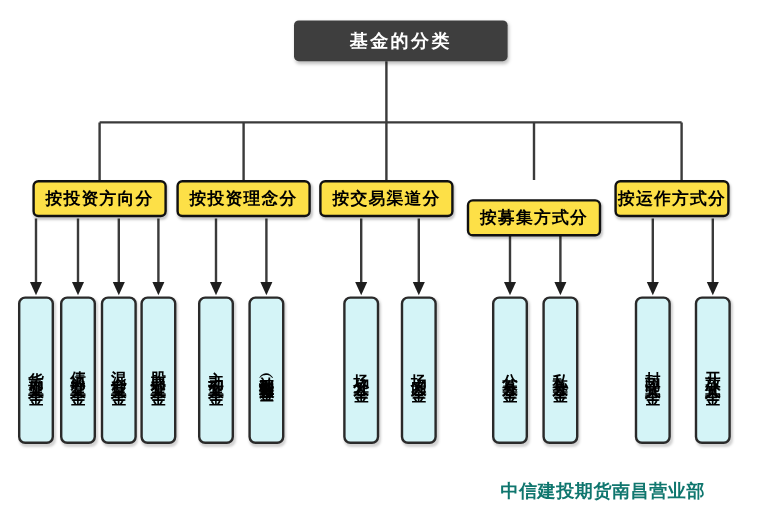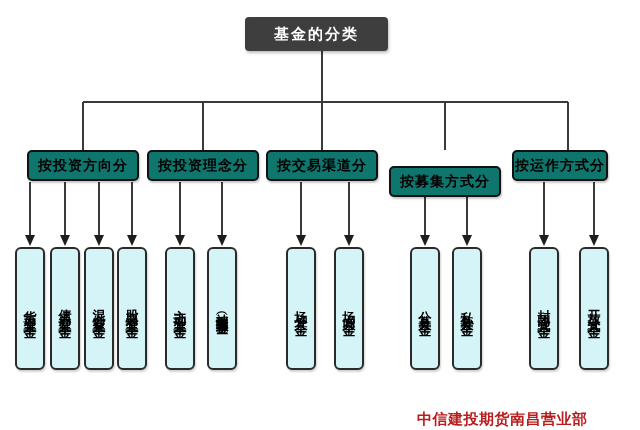--- a/index.html
+++ b/index.html
@@ -12,41 +12,41 @@
   }
   #connectors{position:absolute;left:0;top:0;pointer-events:none;}
   .node{position:absolute;display:flex;align-items:center;justify-content:center;box-sizing:border-box;}
   .node-root{
     background:#3e3e3e;color:#ffffff;
     font-weight:bold;font-size:15px;letter-spacing:2px;
     border-radius:4px;
     box-shadow:1px 2px 3px rgba(0,0,0,0.25);
   }
   .node-cat{
-    background:#0f766e;color:#000000;
+    background:#fde047;color:#000000;
     border:2px solid #111111;border-radius:5px;
     font-weight:bold;font-size:14px;letter-spacing:1px;
     box-shadow:1px 2px 2px rgba(0,0,0,0.22);
   }
   .node-leaf{
     background:#d4f4f7;
     border:2px solid #2a2a2a;border-radius:6px;
     box-shadow:1px 2px 2px rgba(0,0,0,0.18);
   }
   .leaf-text{
     writing-mode:vertical-rl;
     text-orientation:mixed;
     font-weight:bold;font-size:13px;color:#000000;
     letter-spacing:4px;line-height:1;
     white-space:nowrap;
   }
   .leaf-text.tight{letter-spacing:1px;font-size:12.5px;}
   .watermark{
-    position:absolute;left:417px;top:410px;
-    color:#b91c1c;font-weight:bold;font-size:15px;letter-spacing:0.5px;
+    position:absolute;left:417px;top:400px;
+    color:#0f766e;font-weight:bold;font-size:15px;letter-spacing:0.5px;
   }
 </style>
 </head>
 <body>
 
 <div id="canvas">
 
   <svg id="connectors" width="640" height="430" viewBox="0 0 640 430" aria-hidden="true">
     <g stroke="#3a3a3a" stroke-width="2" fill="none">
 
@@ -63,21 +63,21 @@
       <polygon points="217,235 227,235 222,246"></polygon>
       <polygon points="296,235 306,235 301,246"></polygon>
       <polygon points="344,235 354,235 349,246"></polygon>
       <polygon points="420,235 430,235 425,246"></polygon>
       <polygon points="462,235 472,235 467,246"></polygon>
       <polygon points="539,235 549,235 544,246"></polygon>
       <polygon points="589,235 599,235 594,246"></polygon>
     </g>
   </svg>
 
-  <div class="node node-root" style="left:245px;top:17px;width:143px;height:34px;">基金的分类</div>
+  <div class="node node-root" style="left:245px;top:17px;width:178px;height:34px;">基金的分类</div>
 
   <div class="node node-cat" style="left:27px;top:150px;width:112px;height:31px;">按投资方向分</div>
   <div class="node node-cat" style="left:266px;top:150px;width:112px;height:31px;">按交易渠道分</div>
   <div class="node node-cat" style="left:147px;top:150px;width:112px;height:31px;">按投资理念分</div>
   <div class="node node-cat" style="left:389px;top:150px;width:112px;height:31px;margin-top:16px;">按募集方式分</div>
   <div class="node node-cat" style="left:512px;top:150px;width:96px;height:31px;">按运作方式分</div>
 
   <div class="node node-leaf" style="left:15px;top:247px;width:30px;height:123px;">
     <span class="leaf-text">货币型基金</span>
   </div>

